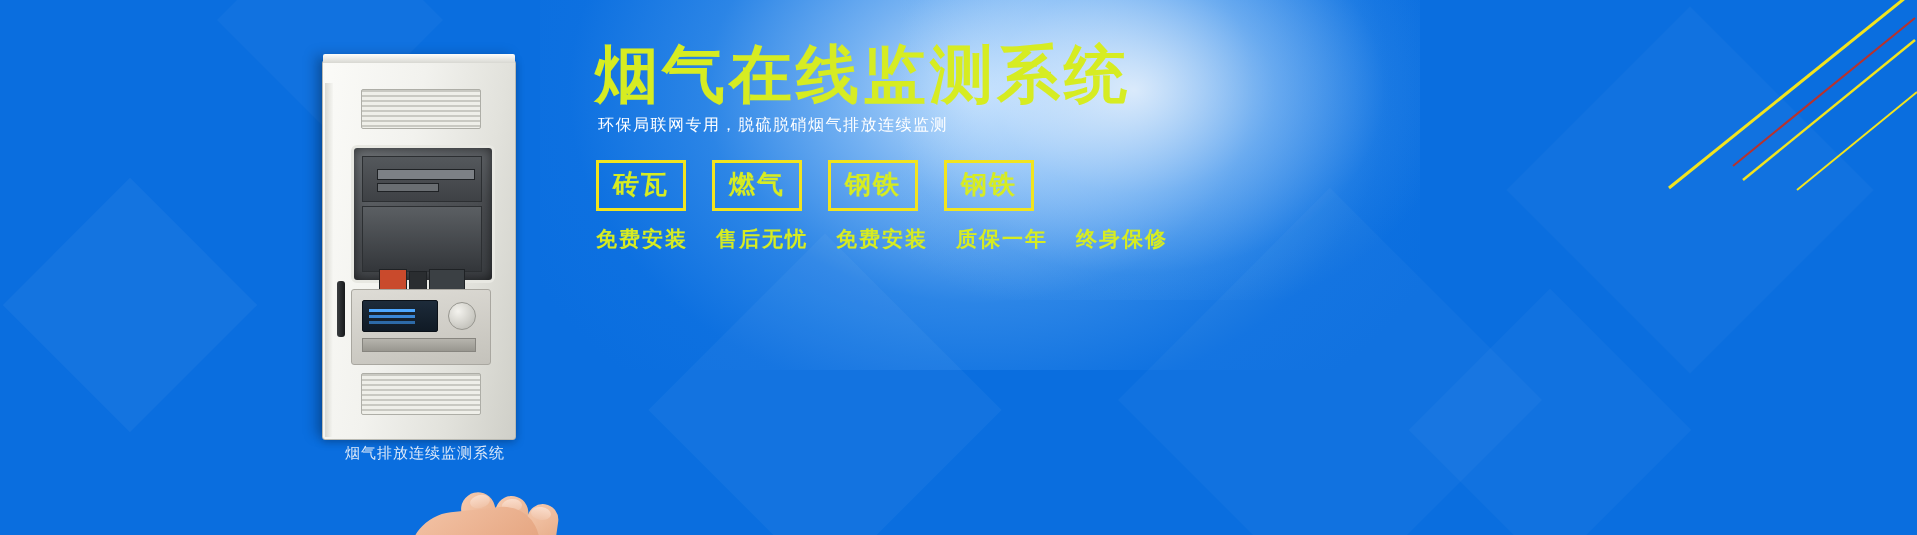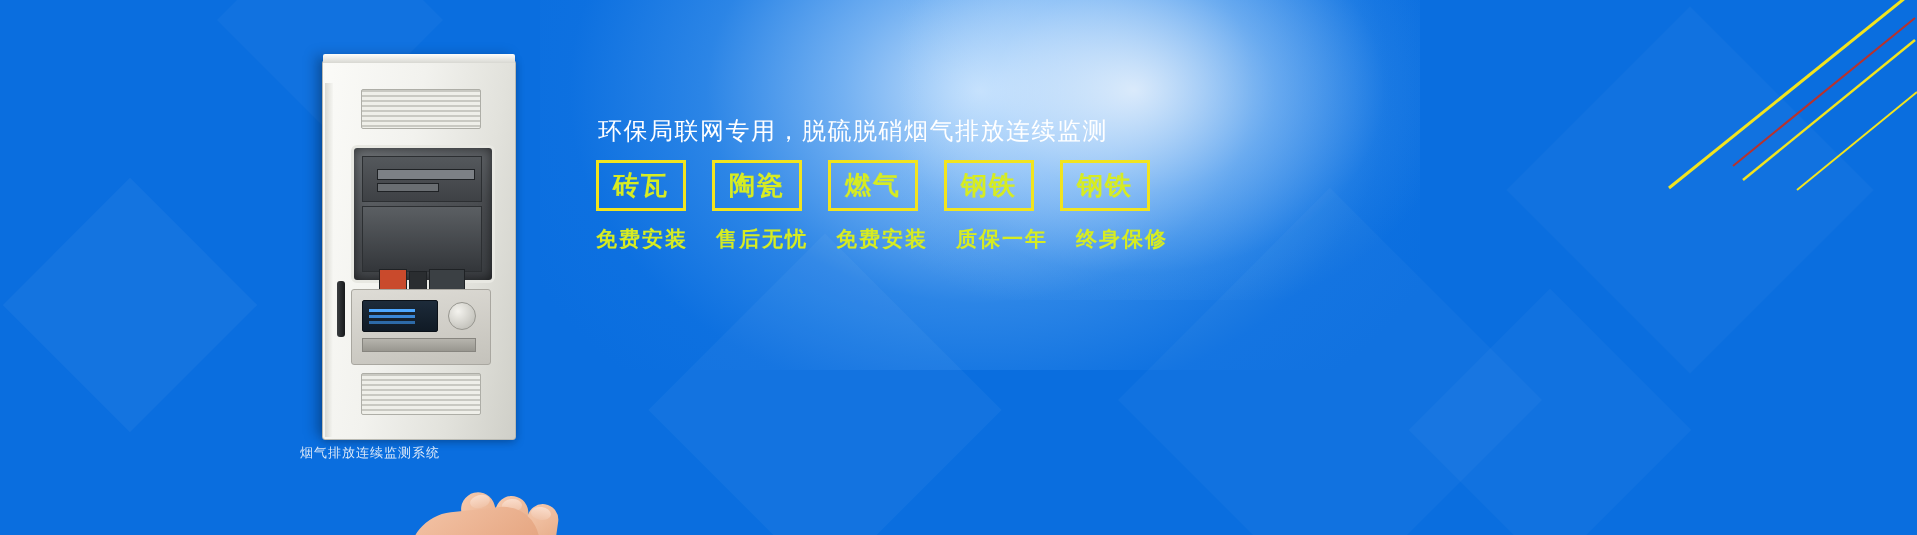--- a/index.html
+++ b/index.html
@@ -113,22 +113,22 @@
   }
   .slot{
     position:absolute;left:10px;top:48px;width:112px;height:12px;
     background:linear-gradient(180deg,#b6b4ad,#98968f);border:1px solid #87857f;
   }
   .handle{
     position:absolute;left:14px;top:220px;width:8px;height:56px;
     background:linear-gradient(90deg,#3a3d40,#17191b);border-radius:3px;
   }
   .cab-caption{
-    position:absolute;left:0;top:404px;width:250px;text-align:left;
-    font-size:13px;color:#eef3fa;letter-spacing:1px;opacity:.92;
+    position:absolute;left:0;top:404px;width:250px;text-align:center;
+    font-size:15px;color:#eef3fa;letter-spacing:1px;opacity:.92;
   }
   
   .hand{position:absolute;left:108px;top:452px;width:160px;height:90px;}
   .palm{
     position:absolute;left:0;top:18px;width:132px;height:78px;
     background:linear-gradient(150deg,#f3c3a6,#e7a985 65%,#d9996f);
     border-radius:60px 46px 18px 40px;transform:rotate(-6deg);
   }
   .finger{
     position:absolute;background:linear-gradient(140deg,#f6cbb0,#e3a57f);
@@ -147,24 +147,24 @@
 
   
   .content{position:absolute;left:590px;top:0;width:1100px;height:535px;}
   .title{
     position:absolute;left:5px;top:43px;
     font-size:63px;line-height:1;font-weight:bold;
     color:#d6ec22;letter-spacing:4px;white-space:nowrap;
   }
   .subtitle{
     position:absolute;left:8px;top:115px;
-    font-size:24px;color:#ffffff;letter-spacing:1.5px;white-space:nowrap;
+    font-size:16px;color:#ffffff;letter-spacing:1.5px;white-space:nowrap;
   }
   .tags{
-    position:absolute;left:6px;top:160px;display:flex;gap:26px;
+    position:absolute;left:6px;top:160px;display:flex;gap:26px;font-family:Liberation Serif, serif;
   }
   .tag{
     border:3px solid #f2e41e;padding:6px 14px;
     font-size:26px;color:#d6ec22;font-weight:bold;letter-spacing:2px;
     line-height:1.25;background:transparent;
   }
   .features{
     position:absolute;left:6px;top:225px;display:flex;gap:28px;
     font-size:21px;font-weight:bold;color:#d6ec22;letter-spacing:2px;
     white-space:nowrap;
@@ -230,26 +230,26 @@
       <div class="finger f2"></div>
       <div class="nail n2"></div>
       <div class="finger f3"></div>
       <div class="nail n3"></div>
       <div class="palm"></div>
     </div>
   </div>
 
   <div class="content">
 
+    <div class="title">烟气在线监测系统</div>
 
     <div class="subtitle">环保局联网专用，脱硫脱硝烟气排放连续监测</div>
 
     <div class="tags">
       <div class="tag">砖瓦</div>
-      <div class="tag">陶瓷</div>
       <div class="tag">燃气</div>
       <div class="tag">钢铁</div>
       <div class="tag">钢铁</div>
     </div>
 
     <div class="features">
       <span>免费安装</span>
       <span>售后无忧</span>
       <span>免费安装</span>
       <span>质保一年</span>

